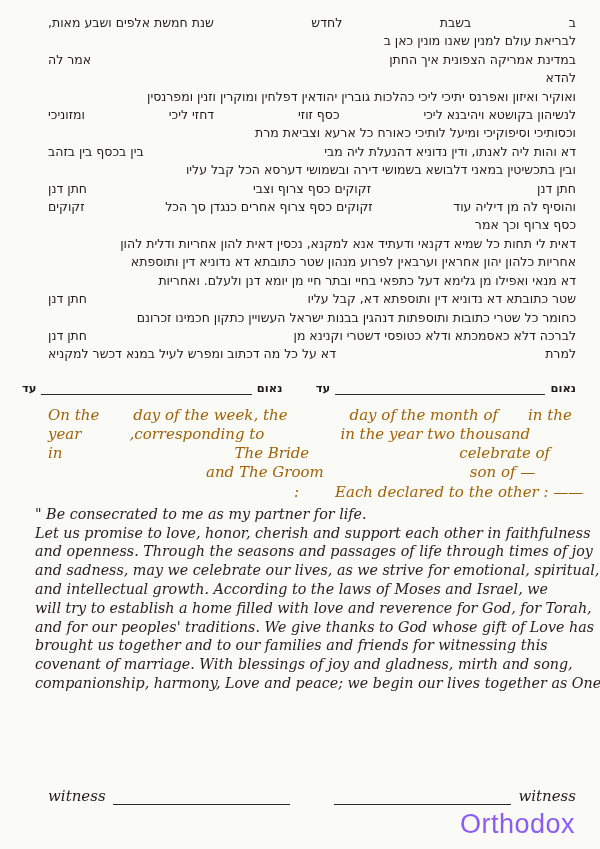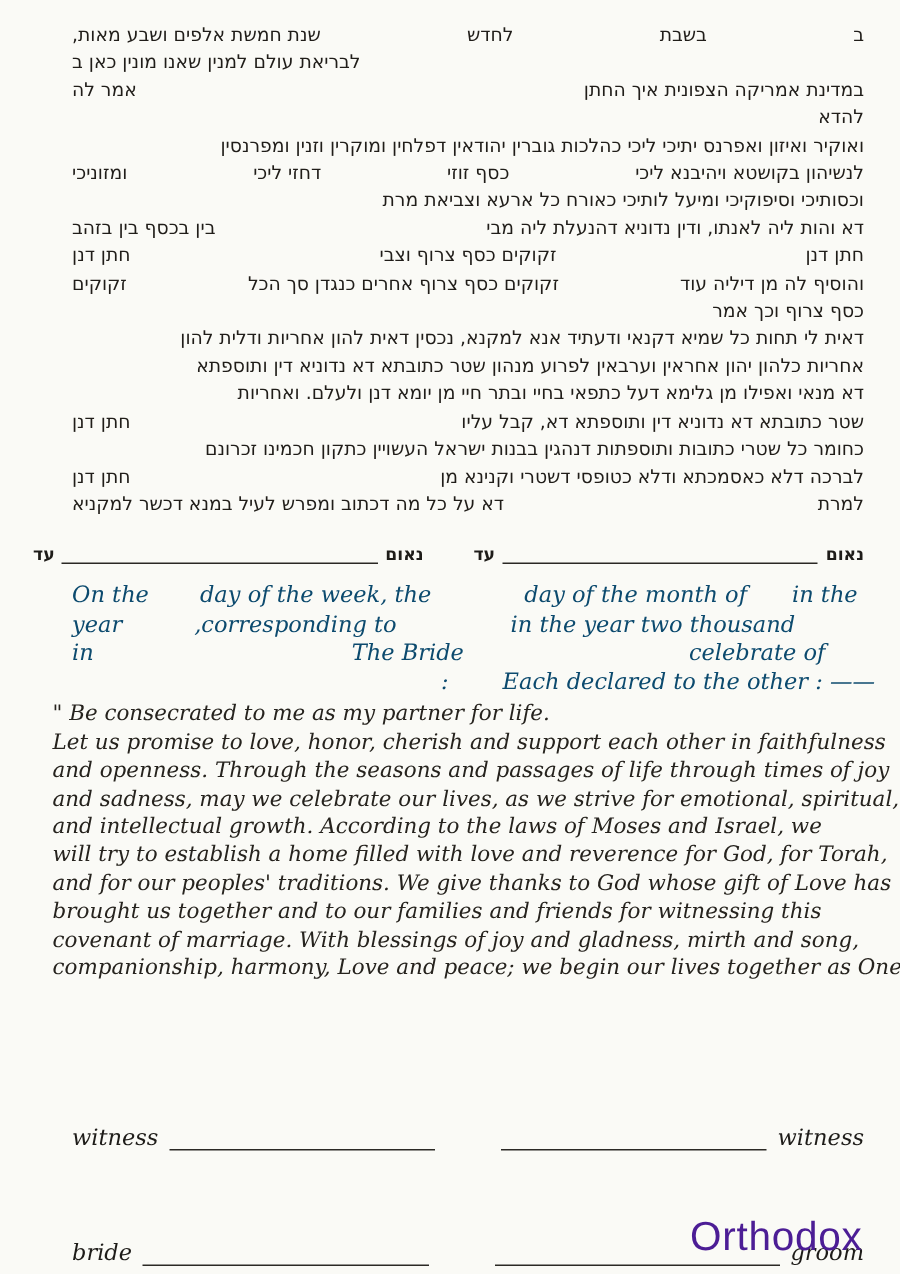--- a/index.html
+++ b/index.html
@@ -11,38 +11,38 @@
   .page{width:600px;height:849px;position:relative;}
 
   
   .hebrew{
     direction:rtl;
     padding:14px 24px 0 48px;
     font-size:12.5px;line-height:18.4px;
     color:#201d19;
   }
   .heb-line{display:flex;justify-content:space-between;white-space:nowrap;align-items:baseline;}
-  .heb-line.center{justify-content:flex-end;}
+  .heb-line.center{justify-content:flex-start;}
   .heb-final{
     direction:rtl;text-align:right;
     padding:3px 34px 0 0;font-size:13px;
   }
   .heb-final .big{font-size:19px;letter-spacing:2px;font-weight:500;}
 
   
   .attest{
     direction:rtl;display:flex;justify-content:space-between;
     padding:17px 24px 0 22px;font-size:11.5px;font-weight:bold;
   }
   .attest-pair{display:flex;align-items:flex-end;width:47%;}
   .attest-pair .blank{flex:1;border-bottom:1.4px solid #2a2824;height:.95em;margin:0 5px;}
 
   
   .cal{font-family:"DejaVu Serif","Liberation Serif",serif;font-style:italic;}
-  .eheader{padding:11px 24px 0 48px;font-size:15px;line-height:19.2px;color:#0c4a6e;}
+  .eheader{padding:11px 24px 0 48px;font-size:15px;line-height:19.2px;color:#a16207;}
   .eheader .row{display:flex;white-space:nowrap;align-items:baseline;}
   .eheader .sp{display:inline-block;flex:0 0 auto;}
   .ebody{
     padding:3px 18px 0 35px;font-size:14.3px;line-height:18.8px;
     color:#26231e;white-space:nowrap;
   }
 
   
   .sigs{padding:35px 24px 0 48px;}
   .sig-row{display:flex;align-items:flex-end;font-size:15px;margin-top:11px;}
@@ -50,21 +50,21 @@
   .sig-row .line{flex:1;border-bottom:1.5px solid #2b2925;height:.8em;}
   .sig-row .line.left{margin:0 0 0 7px;}
   .sig-row .line.right{margin:0 7px 0 0;}
   .sig-row .gap{flex:0 0 44px;}
   .rabbi-row{display:flex;align-items:flex-end;margin:14px 0 0 88px;width:322px;font-size:15px;}
   .rabbi-row .line{flex:1;border-bottom:1.2px solid #8a8a86;height:.8em;margin-left:9px;}
 
   .orthodox{
     position:absolute;right:25px;bottom:9px;
     font-family:"Liberation Sans","DejaVu Sans",sans-serif;
-    font-style:normal;font-size:27px;letter-spacing:.5px;color:#4c1d95;
+    font-style:normal;font-size:27px;letter-spacing:.5px;color:#8b5cf6;
   }
 </style>
 </head>
 <body>
 
 <main class="page">
 
   <section class="hebrew" id="heb" dir="rtl">
       <div class="heb-line ">
         <span>ב</span>
@@ -90,20 +90,23 @@
         <span>כסף זוזי</span>
         <span>דחזי ליכי</span>
         <span>ומזוניכי</span>
       </div>
       <div class="heb-line ">
         <span>וכסותיכי וסיפוקיכי ומיעל לותיכי כאורח כל ארעא וצביאת מרת</span>
       </div>
       <div class="heb-line ">
         <span>דא והות ליה לאנתו, ודין נדוניא דהנעלת ליה מבי</span>
         <span>בין בכסף בין בזהב</span>
+      </div>
+      <div class="heb-line ">
+        <span>ובין בתכשיטין במאני דלבושא בשמושי דירה ובשמושי דערסא הכל קבל עליו</span>
       </div>
       <div class="heb-line ">
         <span>חתן דנן</span>
         <span>זקוקים כסף צרוף וצבי</span>
         <span>חתן דנן</span>
       </div>
       <div class="heb-line ">
         <span>והוסיף לה מן דיליה עוד</span>
         <span>זקוקים כסף צרוף אחרים כנגדן סך הכל</span>
         <span>זקוקים</span>
@@ -167,20 +170,26 @@
         <span>,corresponding to</span>
         <span class="sp" style="width: 76px;"></span>
         <span>in the year two thousand</span>
       </div>
       <div class="row">
         <span>in</span>
         <span class="sp" style="width: 172px;"></span>
         <span>The Bride</span>
         <span class="sp" style="width: 150px;"></span>
         <span>celebrate of</span>
+      </div>
+      <div class="row">
+        <span class="sp" style="width: 158px;"></span>
+        <span>and The Groom</span>
+        <span class="sp" style="width: 146px;"></span>
+        <span>son of —</span>
       </div>
       <div class="row">
         <span class="sp" style="width: 246px;"></span>
         <span>:</span>
         <span class="sp" style="width: 36px;"></span>
         <span>Each declared to the other : ——</span>
       </div>
     </section>
 
   <section class="ebody cal" id="ebody">

